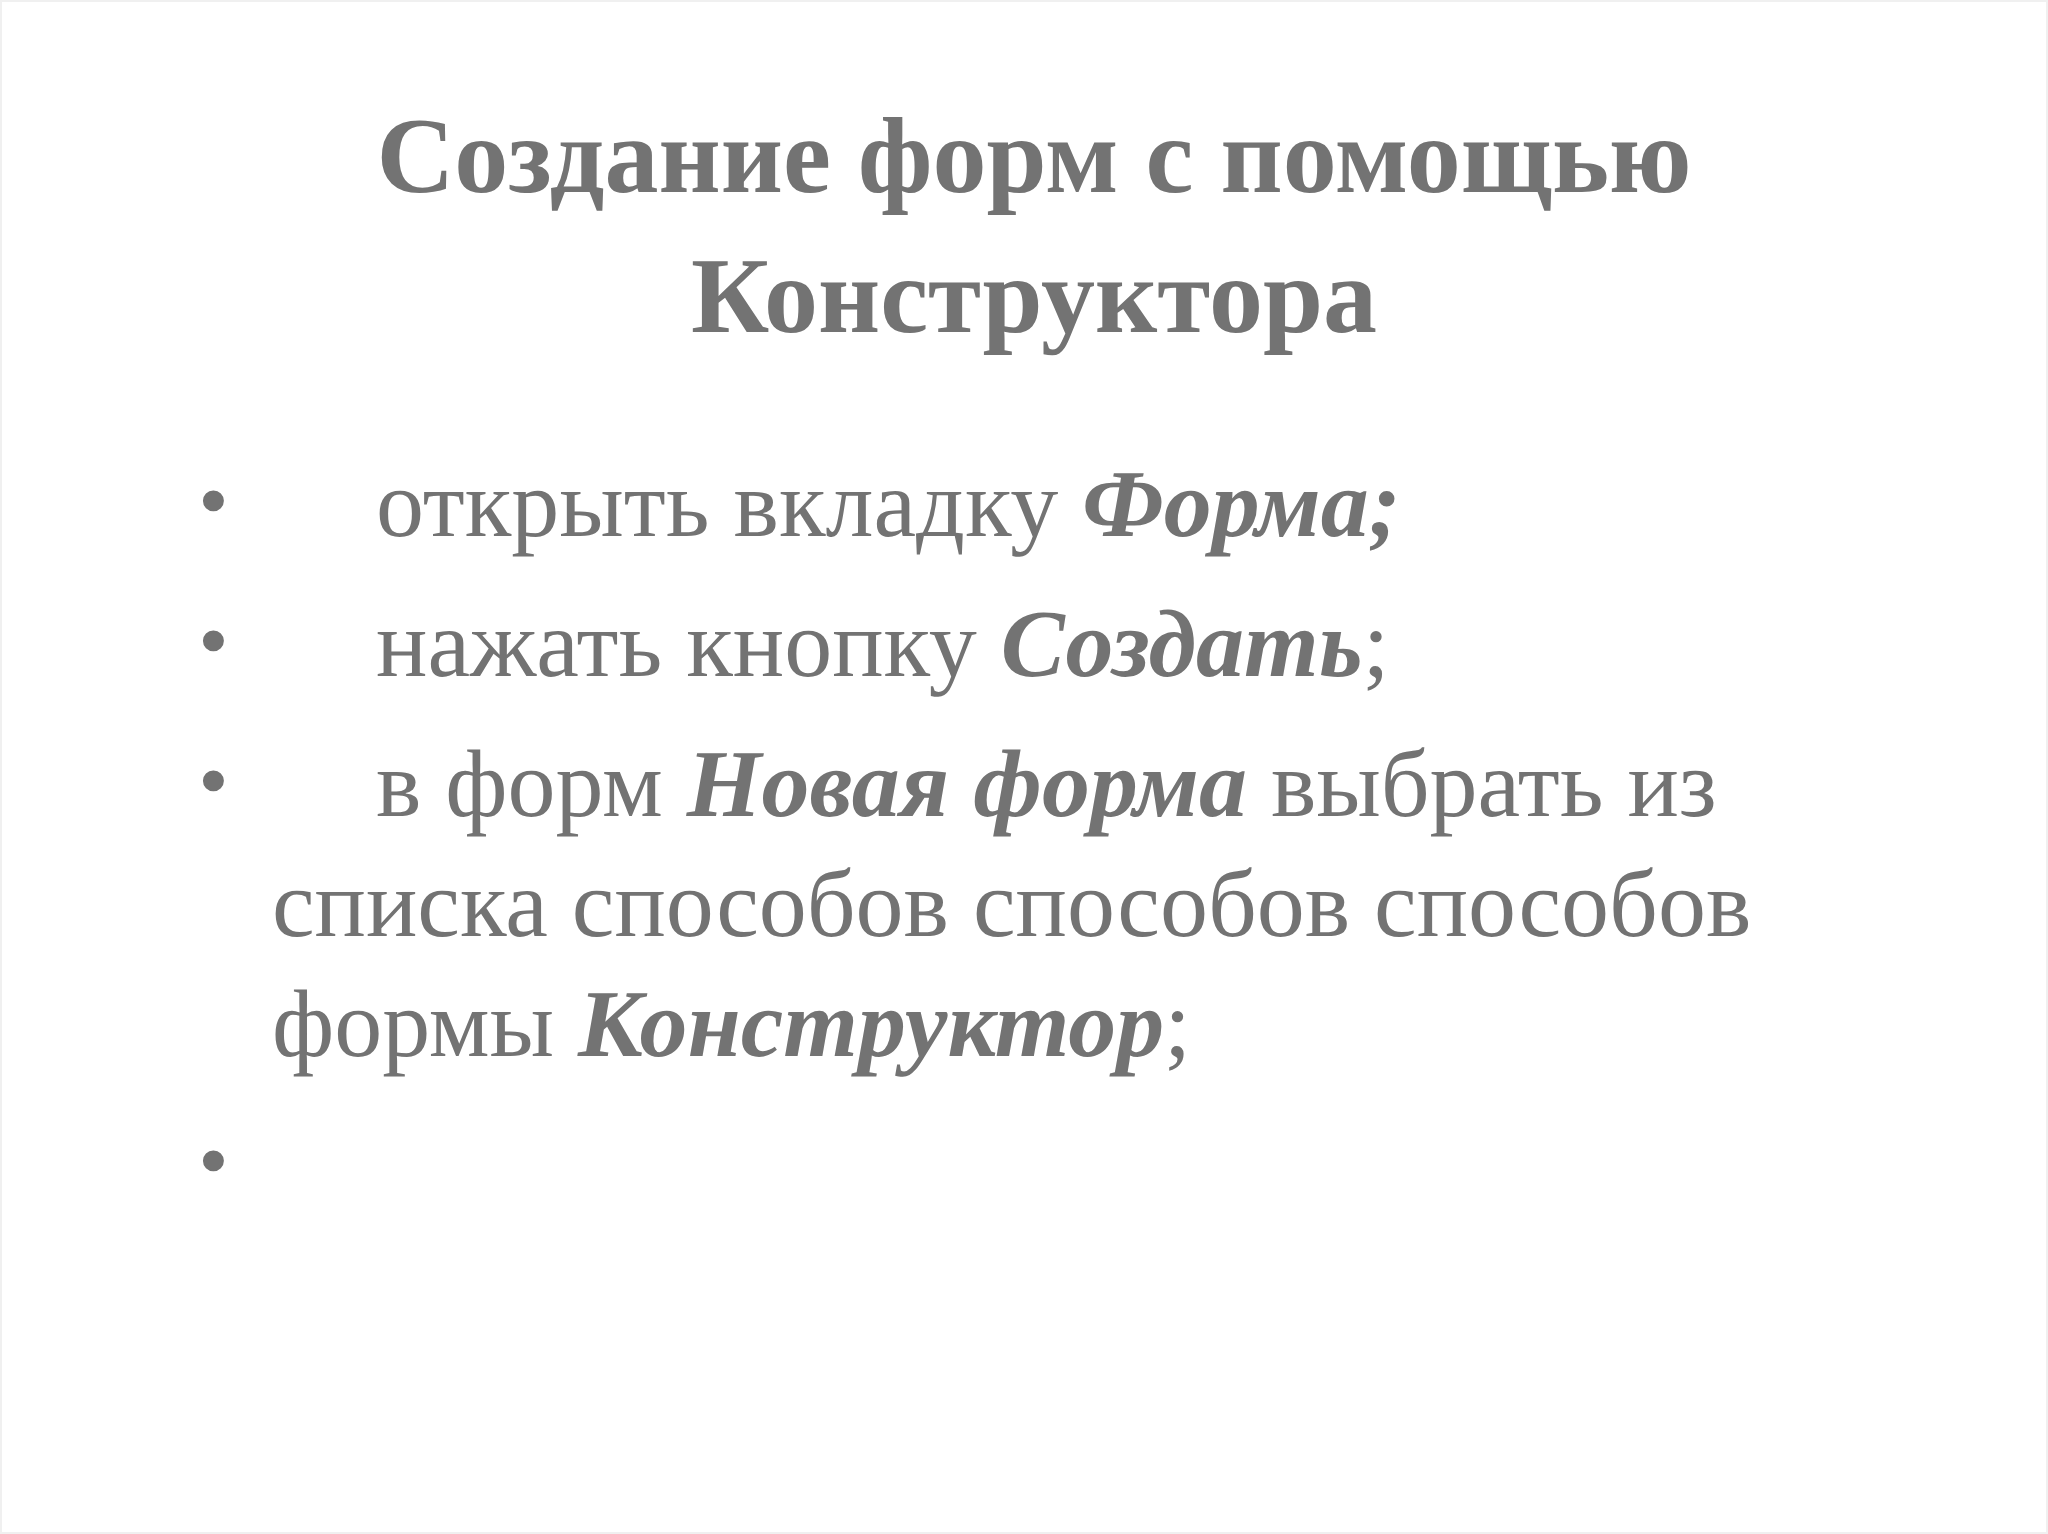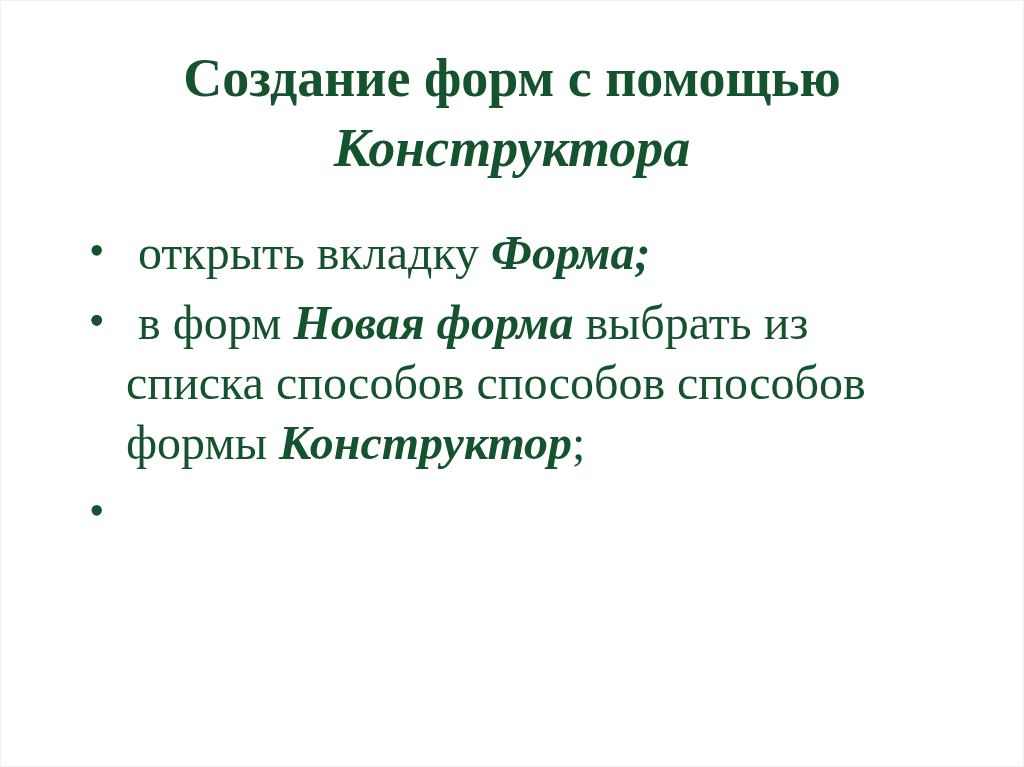--- a/index.html
+++ b/index.html
@@ -9,56 +9,57 @@
   }
   .slide {
     position: relative;
     width: 1024px;
     height: 767px;
     box-sizing: border-box;
     background: #ffffff;
     border: 1px solid #f0f0f0;
     overflow: hidden;
     font-family: "Liberation Serif", "DejaVu Serif", serif;
-    color: #14532d;
+    color: #737373;
+    padding-left: 10px;
   }
   .title {
     margin: 0;
     padding-top: 42px;
     text-align: center;
     font-size: 54px;
     font-weight: bold;
     line-height: 70px;
     letter-spacing: 0px;
   }
   .title .line {
     display: block;
   }
   .title .line2 {
-    font-style: italic;
   }
   .bullets {
     margin-top: 40px;
   }
   .bullet {
     position: relative;
     padding-left: 125px;
     padding-right: 100px;
     margin-bottom: 10px;
     font-size: 48px;
     line-height: 60px;
   }
   .bullet .marker {
     position: absolute;
     left: 88px;
     top: -2px;
     font-size: 44px;
   }
   .bullet .text {
     white-space: pre-wrap;
+    margin-left: 40px;
   }
   .seg.regular {
     font-style: normal;
     font-weight: normal;
   }
   .seg.italic {
     font-style: italic;
     font-weight: bold;
   }
   .seg.bold-italic {
@@ -78,20 +79,21 @@
 
   <div class="bullets">
 
     <div class="bullet">
       <span class="marker">•</span>
       <span class="text"><span class="seg regular"> открыть вкладку </span><span class="seg bold-italic">Форма;</span></span>
     </div>
 
     <div class="bullet">
       <span class="marker">•</span>
+      <span class="text"><span class="seg regular"> нажать кнопку </span><span class="seg bold-italic">Создать</span><span class="seg regular">;</span></span>
     </div>
 
     <div class="bullet">
       <span class="marker">•</span>
       <span class="text"><span class="seg regular"> в форм </span><span class="seg italic">Новая форма</span><span class="seg regular"> выбрать из списка способов способов способов формы </span><span class="seg bold-italic">Конструктор</span><span class="seg regular">;</span></span>
     </div>
 
     <div class="bullet">
       <span class="marker">•</span>
     </div>

